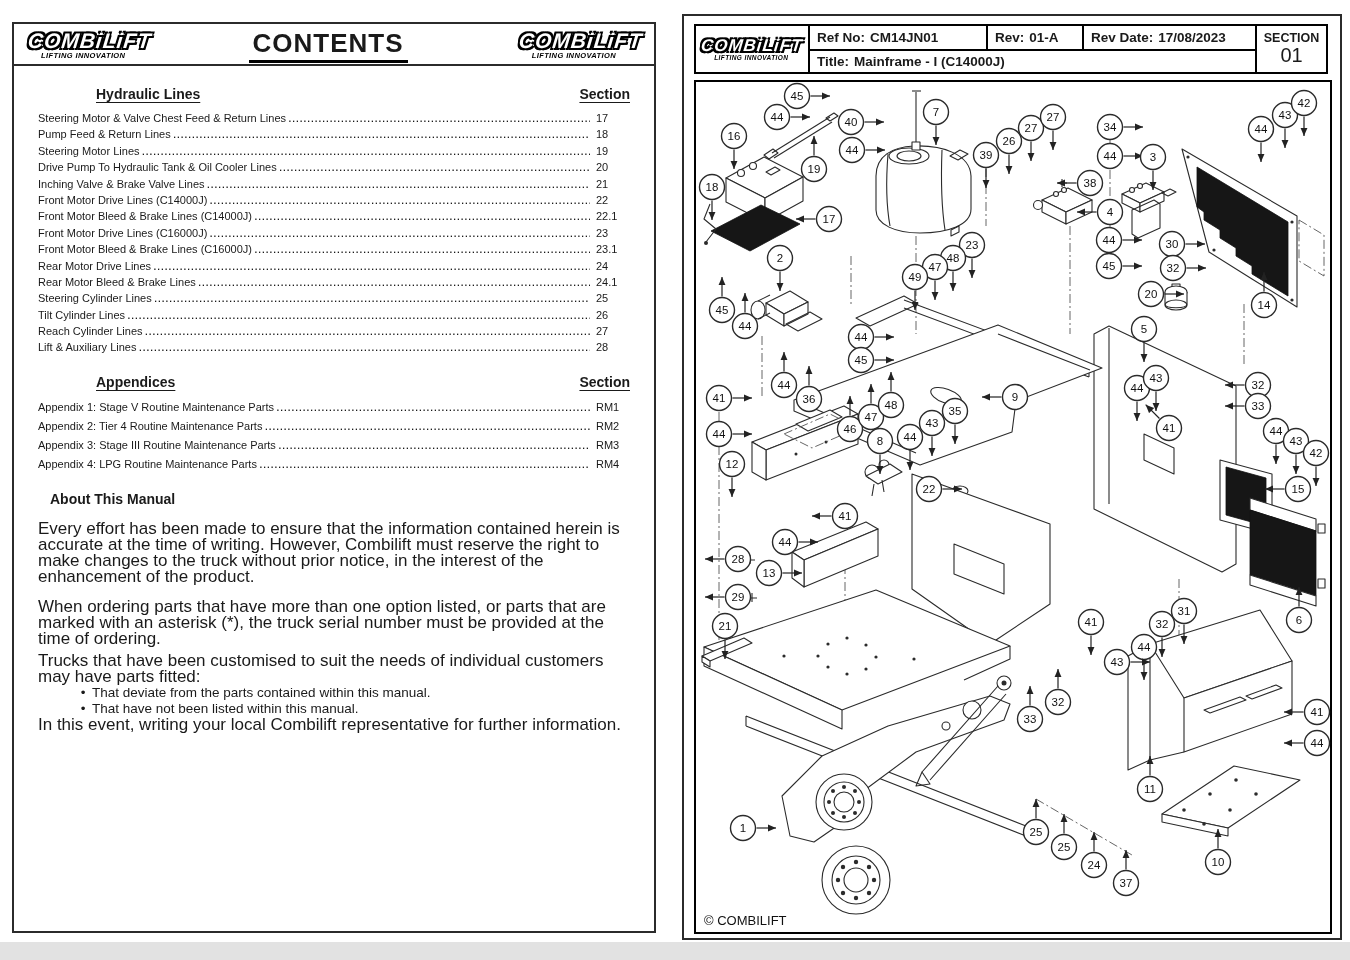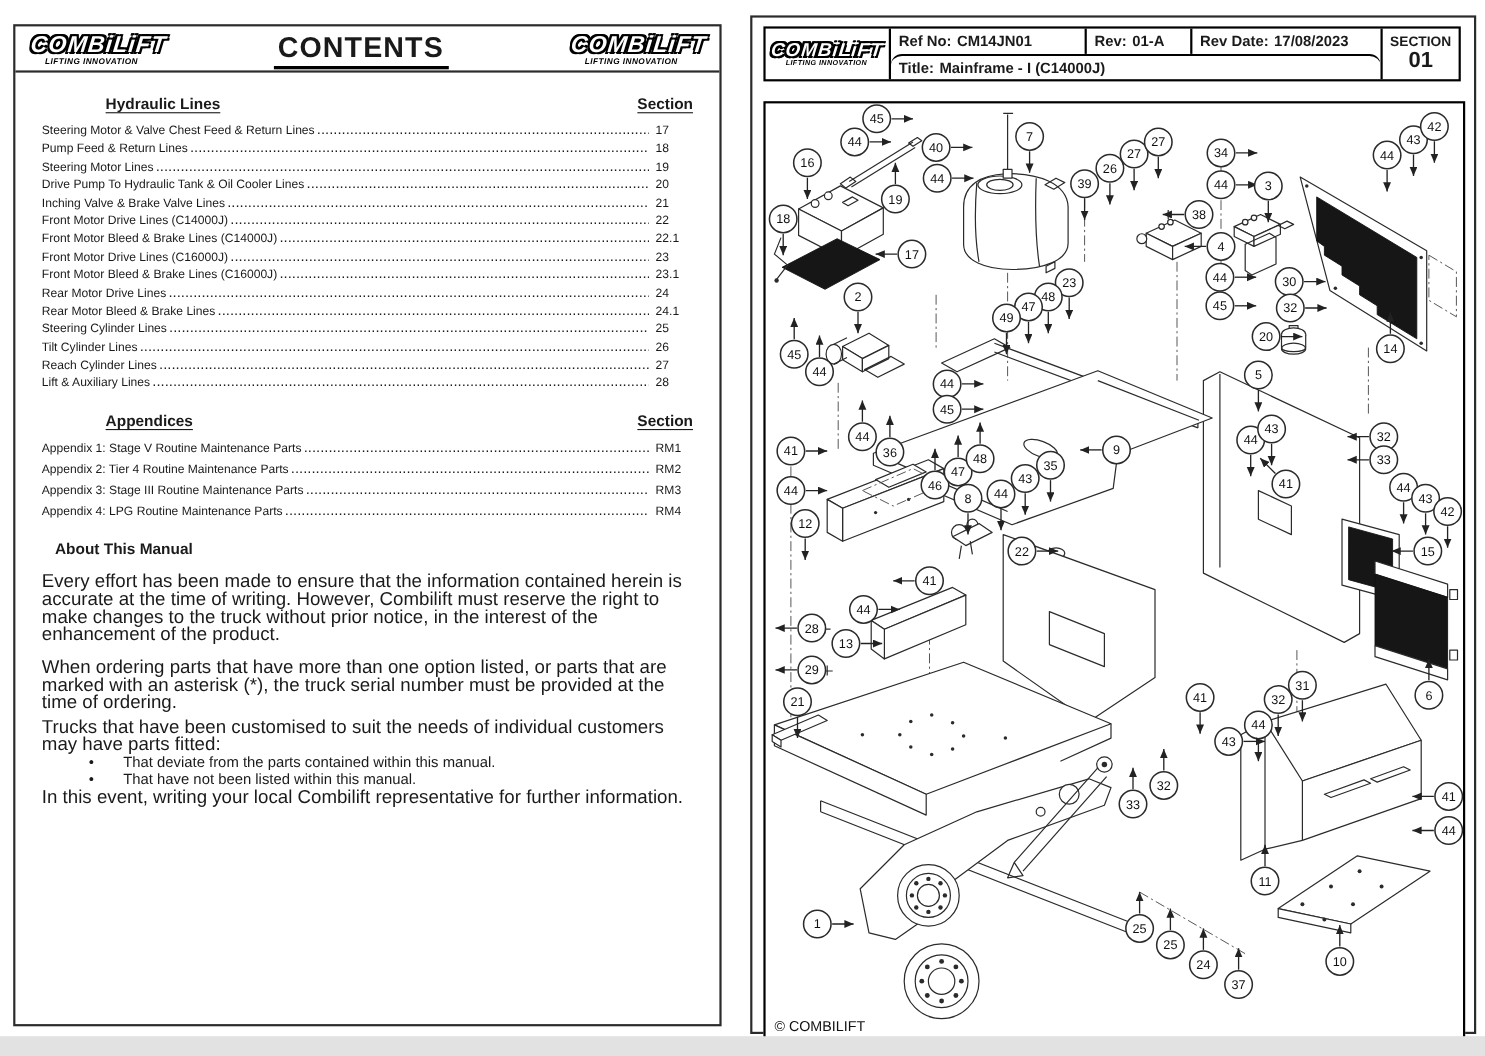--- a/index.html
+++ b/index.html
@@ -50,42 +50,42 @@
   .toc-dots::after { content:"......................................................................................................................................................................."; font-size:13.5px; }
   .toc-num { flex:none; width:38px; padding-left:4px; white-space:nowrap; }
   .apx-head { margin-top:18px;align-items:flex-end; }
   .apx-list { margin-top:9px; }
 
   .about-head { margin-top:16px; margin-left:12px; font-size:14px; font-weight:bold; }
   .about-p { margin-top:14px; font-size:17px; line-height:16px; }
   .about-p3 { margin-top:6px; }
   .bullet-row { display:flex; font-size:13.5px; line-height:16px; }
   .bullet-dot { width:14px; text-align:center; margin-left:38px; flex:none; }
-  .bullet-txt { margin-left:22px; }
+  .bullet-txt { margin-left:2px; }
   .about-close { margin-top:0; }
 
   
   .hdr-table {
     position:absolute; left:10px; top:8px; width:634px; height:50px;
     display:grid; grid-template-columns:114px 176px 96px 173px 71px;
     grid-template-rows:23px 23px; border:2px solid #000; background:#fff;
   }
   .hcell { font-size:13.5px; font-weight:bold; display:flex; align-items:center; padding-left:7px; white-space:nowrap; }
   .hc-logo { grid-column:1; grid-row:1 / span 2; border-right:2px solid #000; justify-content:center; padding-left:0; }
   .hc-ref  { grid-column:2; grid-row:1; }
   .hc-rev  { grid-column:3; grid-row:1; border-left:2px solid #000;text-align:right; }
   .hc-date { grid-column:4; grid-row:1; border-left:2px solid #000; }
   .hc-sec  { grid-column:5; grid-row:1 / span 2; border-left:2px solid #000;
              flex-direction:column; justify-content:center; padding-left:0; }
-  .hc-title{ grid-column:2 / span 3; grid-row:2; border-top:2px solid #000;border-radius:10px; }
+  .hc-title{ grid-column:2 / span 3; grid-row:2; border-top:2px solid #000; }
   .hc-sec .sec-word { font-size:12.5px; font-weight:bold; line-height:1; }
-  .hc-sec .sec-num  { font-size:20px; font-weight:bold; line-height:1.1; }
+  .hc-sec .sec-num  { font-size:20px; font-weight:normal; line-height:1.1; }
   .hcell .lbl { margin-right:5px; }
 
-  .diagram-box { position:absolute; left:10px; top:76px; width:638px; height:854px;
+  .diagram-box { position:absolute; left:10px; top:64px; width:638px; height:854px;
                  border:2px solid #000; background:#fff; }
   .diagram-box svg { position:absolute; left:0; top:0; }
   .copyright { position:absolute; left:8px; bottom:4px; font-size:13px; color:#111; }
 
   
   .pline { stroke:#2b2b2b; stroke-width:1.1; fill:none; stroke-linejoin:round; }
   .pfill { stroke:#2b2b2b; stroke-width:1.1; fill:#ffffff; stroke-linejoin:round; }
   .pdark { stroke:#111; stroke-width:0.8; fill:#161616; }
   .pdash { stroke:#555; stroke-width:0.9; fill:none; stroke-dasharray:9 3 2 3; }
   .pdot  { fill:#2b2b2b; stroke:none; }

